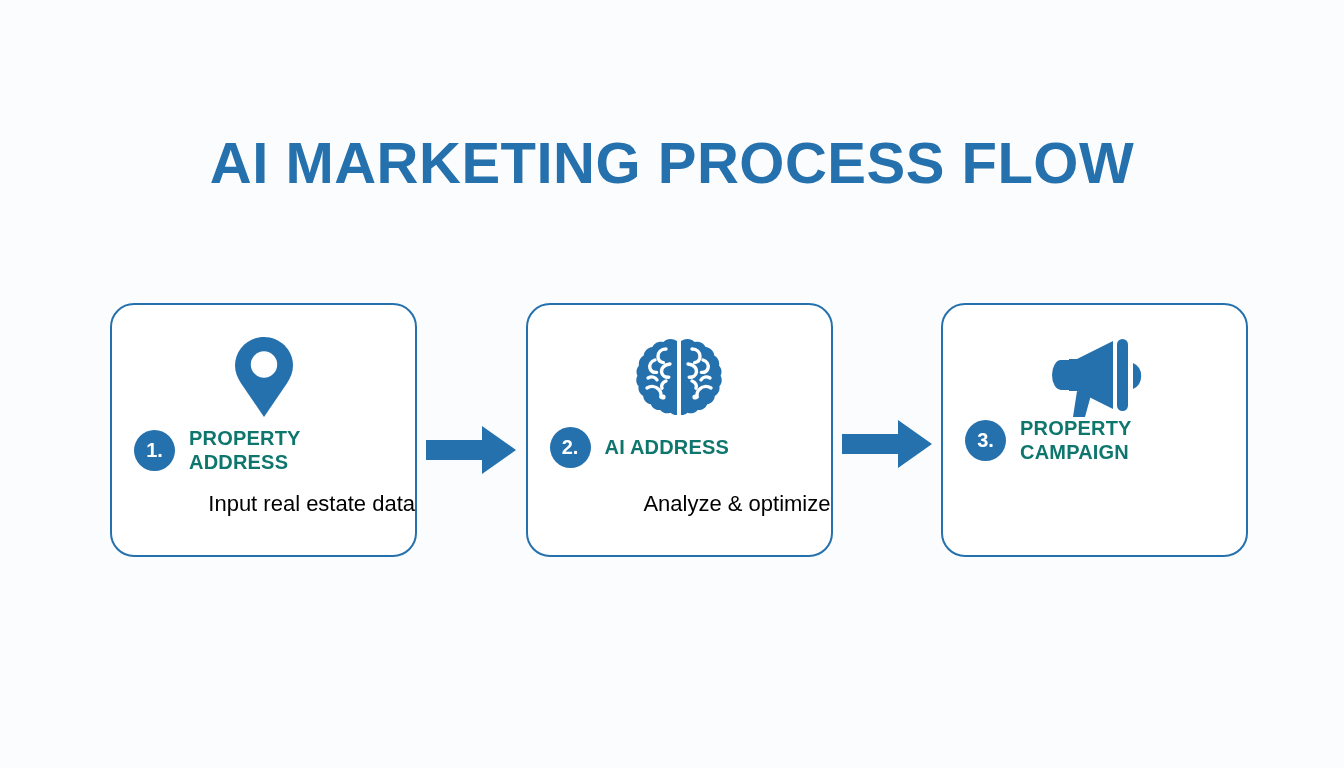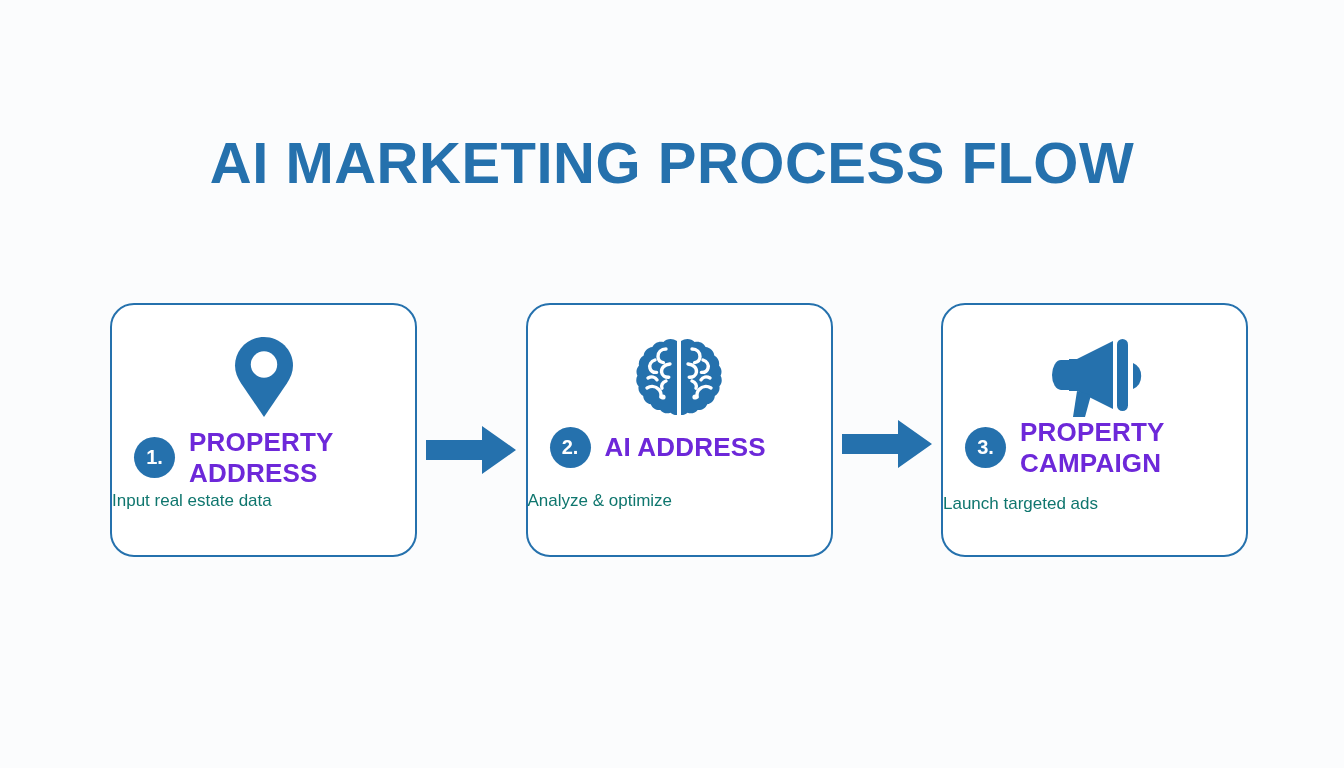--- a/index.html
+++ b/index.html
@@ -90,35 +90,35 @@
     font-size: 20px;
     font-weight: bold;
     display: flex;
     align-items: center;
     justify-content: center;
     line-height: 1;
     padding-bottom: 1px;
   }
 
   .card-title {
-    font-size: 26px;
+    font-size: 20px;
     font-weight: bold;
-    color: #6d28d9;
+    color: #0f766e;
     letter-spacing: 0.2px;
     line-height: 1.18;
   }
 
   .card-sub {
     position: absolute;
     top: 186px;
     left: 0;
     width: 100%;
-    text-align: left;
-    font-size: 17px;
-    color: #0f766e;
+    text-align: right;
+    font-size: 22px;
+    color: #000000;
     line-height: 1.2;
   }
 
   
   .card.wrap .card-heading { top: 112px; }
   .card.wrap .card-sub { top: 189px; }
 
   
   .arrow {
     flex: 0 0 auto;
@@ -216,17 +216,16 @@
             <path d="M30 54 L44 58 L38 80 H26 Z"></path>
 
             <path d="M86 26a13 14 0 0 1 0 26z"></path>
           </g>
         </svg>
       </div>
       <div class="card-heading">
         <span class="badge">3.</span>
         <span class="card-title">PROPERTY CAMPAIGN</span>
       </div>
-      <div class="card-sub">Launch targeted ads</div>
     </div>
 
   </div>
 </div>
 
 </body></html>

